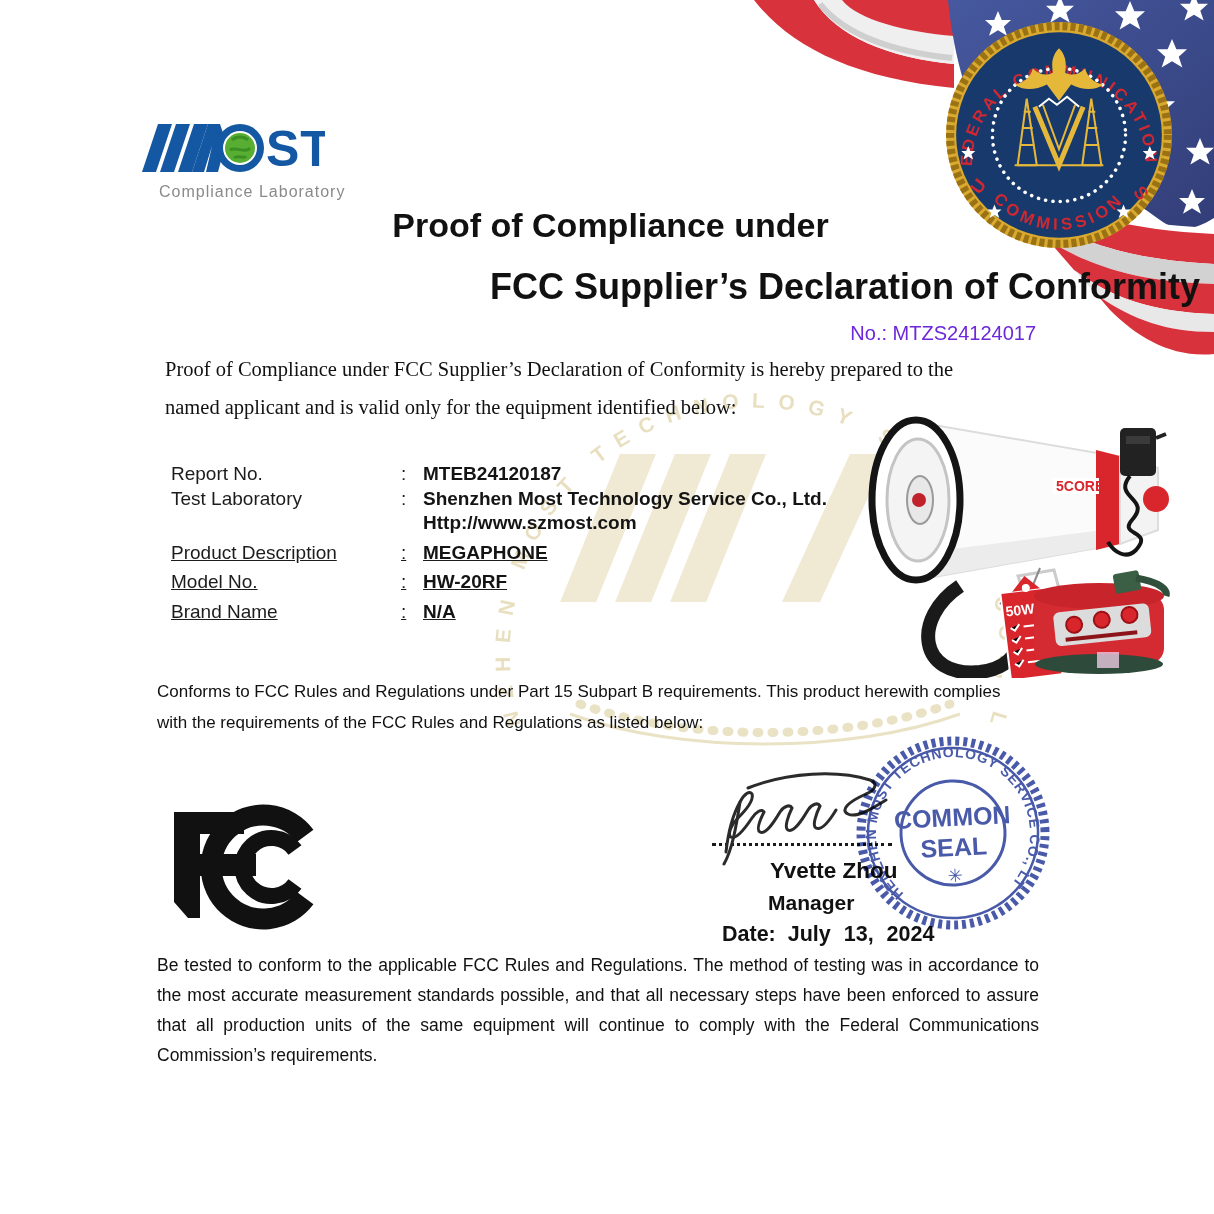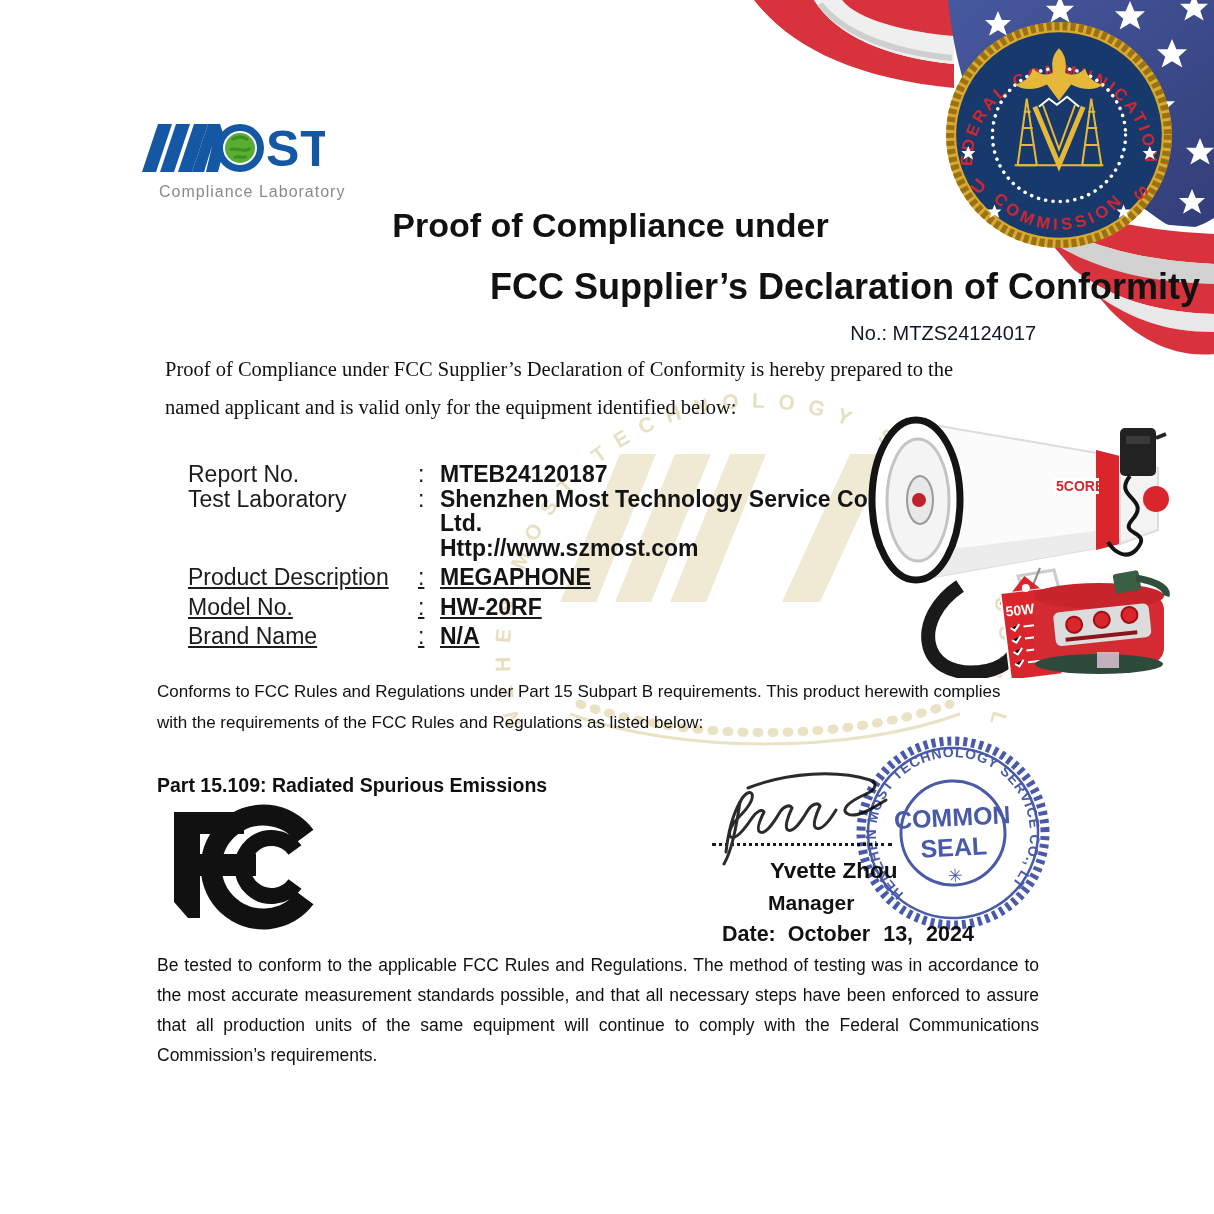--- a/index.html
+++ b/index.html
@@ -12,26 +12,26 @@
   .fcc-seal { position:absolute; top:14px; left:938px; width:242px; height:242px; z-index:2; }
   .watermark { position:absolute; left:430px; top:392px; width:640px; height:380px; z-index:0; opacity:.55; }
 
   
   .most-logo { position:absolute; left:140px; top:120px; width:185px; height:62px; z-index:2; }
   .most-subtitle { position:absolute; left:159px; top:183px; font-size:16px; color:#8a8a8a; letter-spacing:1px; z-index:2; }
 
   
   .title1 { position:absolute; left:0; top:206px; width:1200px; text-align:center; font-size:34px; font-weight:bold; color:#111; z-index:2;padding-left:21px; }
   .title2 { position:absolute; left:0; top:266px; width:1200px; text-align:right; font-size:36px; font-weight:bold; color:#111; z-index:2; }
-  .doc-no { position:absolute; right:178px; top:322px; font-size:20px; color:#0f172a; z-index:2; }
+  .doc-no { position:absolute; right:178px; top:322px; font-size:20px; color:#6d28d9; z-index:2; }
 
   .intro { position:absolute; left:165px; top:350px; width:790px; font-family:"Liberation Serif", serif; font-size:20.5px; line-height:38px; color:#111; z-index:2; }
 
   
-  .details { position:absolute; left:188px; top:462px; width:710px; z-index:2; font-size:23px; }
+  .details { position:absolute; left:171px; top:462px; width:710px; z-index:2; font-size:19px; }
   .detail-row { display:flex; line-height:24.5px; }
   .detail-row.gap { margin-top:5px;text-decoration:underline; }
   .detail-label { width:230px; color:#1c1c1c; }
   .detail-colon { width:22px; color:#1c1c1c; }
   .detail-value { flex:1; font-weight:bold; white-space:pre-wrap; color:#141414; }
 
   .product-photo { position:absolute; left:868px; top:382px; width:302px; height:296px; z-index:3; }
 
   .conforms { position:absolute; left:157px; top:676px; width:856px; font-size:17px; line-height:31px; color:#111; z-index:2; }
   .part-line { position:absolute; left:157px; font-size:19.5px; font-weight:bold; color:#111; z-index:2; }
@@ -256,40 +256,39 @@
 
     <g>
       <rect x="252" y="46" width="36" height="48" rx="5" fill="#222222"></rect>
       <rect x="258" y="54" width="24" height="8" fill="#3a3a3a"></rect>
       <line x1="288" y1="56" x2="298" y2="52" stroke="#222" stroke-width="4"></line>
       <path d="M 262,94 C 244,116 284,116 264,138 C 250,154 286,148 268,168 C 258,178 246,170 240,160" stroke="#141414" stroke-width="4" fill="none"></path>
     </g>
   </svg>
 
   <p class="conforms">Conforms to FCC Rules and Regulations under Part 15 Subpart B requirements. This product herewith complies with the requirements of the FCC Rules and Regulations as listed below:</p>
-  <div class="part-line part2">Part 15.109: Radiated Spurious Emissions</div>
 
   <svg class="fcc-logo" viewBox="0 0 172 128">
     <path d="M 16,8 H 86 V 30 H 42 V 50 H 98 V 72 H 42 V 114 H 30 L 16,98 Z" fill="#111111"></path>
     <path d="M 147,32 A 52,52 0 1 0 147,94" fill="none" stroke="#111111" stroke-width="21"></path>
     <path d="M 137,46 A 29,29 0 1 0 137,80" fill="none" stroke="#111111" stroke-width="16"></path>
   </svg>
 
   <svg class="signature-svg" viewBox="0 0 200 108">
     <g fill="none" stroke="#2b2b2b" stroke-width="3" stroke-linecap="round">
       <path d="M 42,44 C 38,70 34,92 26,106"></path>
       <path d="M 28,94 C 30,76 34,58 42,44 C 46,36 52,32 54,36 C 56,42 48,52 40,60 C 34,66 30,74 32,78 C 36,84 46,72 54,60 C 58,54 64,50 66,54 C 62,62 58,72 62,74 C 68,77 76,64 82,54 C 86,48 92,46 94,50 C 90,58 86,70 90,72 C 96,75 104,62 110,52 C 114,46 120,44 122,48 C 118,56 114,68 118,70 C 124,73 132,62 138,52"></path>
       <path d="M 50,30 C 90,14 140,12 172,22 C 180,25 178,32 168,36 C 150,44 142,52 150,56 C 158,60 172,52 188,42"></path>
     </g>
   </svg>
   <div class="sig-dotted"></div>
   <div class="sig-name">Yvette Zhou</div>
   <div class="sig-role">Manager</div>
   <div class="sig-date">
-    <span>Date:</span><span class="date-value">October 13, 2024</span>
+    <span>Date:</span><span class="date-value">July 13, 2024</span>
   </div>
 
   <svg class="common-seal" viewBox="0 0 206 206">
     <circle cx="103" cy="103" r="92" fill="none" stroke="#3f51a5" stroke-width="9" stroke-dasharray="4 4"></circle>
     <circle cx="103" cy="103" r="85" fill="none" stroke="#3f51a5" stroke-width="2.5"></circle>
     <path id="sealRing" d="M 49,159 A 77,77 0 1 1 157,159" fill="none"></path>
     <text font-size="14" font-weight="bold" letter-spacing="0.8" fill="#3f51a5">
       <textPath href="#sealRing" startOffset="50%" text-anchor="middle">SHENZHEN MOST TECHNOLOGY SERVICE CO., LTD.</textPath>
     </text>
     <circle cx="103" cy="103" r="52" fill="none" stroke="#3f51a5" stroke-width="3"></circle>

